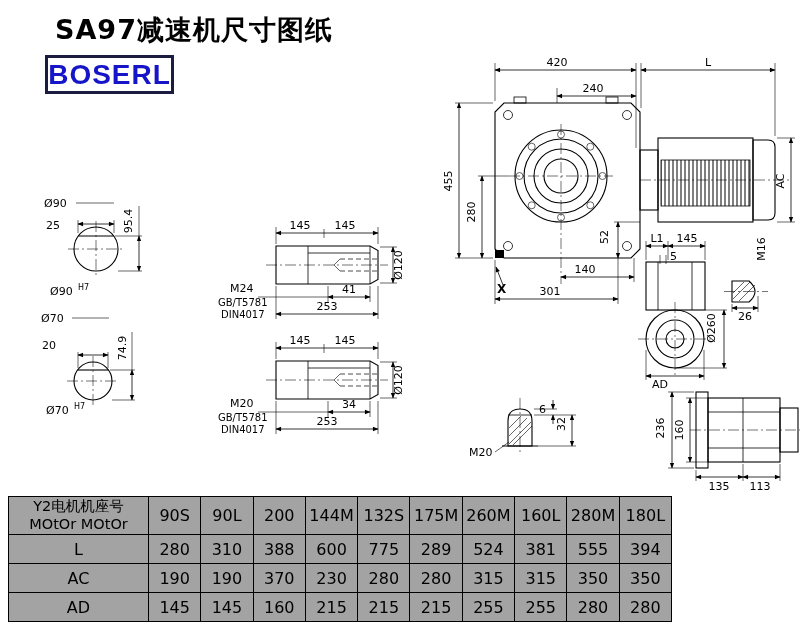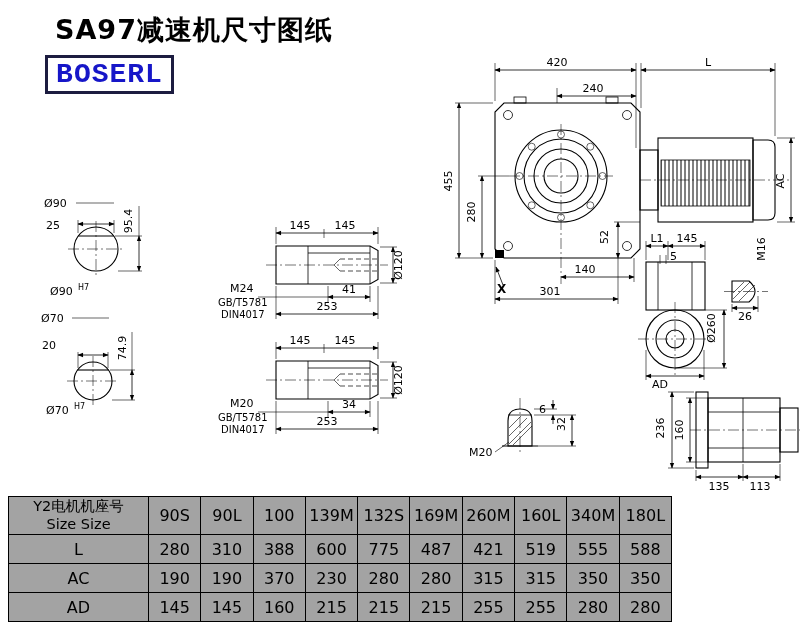--- a/index.html
+++ b/index.html
@@ -2,21 +2,21 @@
 <html><head>
 <meta charset="utf-8">
 <style>
   * { margin:0; padding:0; box-sizing:border-box; }
   html,body { width:800px; height:625px; background:#fff; }
   body { font-family:"DejaVu Sans","Liberation Sans",sans-serif; position:relative; }
   .page { position:absolute; left:0; top:0; width:800px; height:625px; background:#fff; overflow:hidden;margin-left:8px; }
   .title { position:absolute; left:47px; top:12px; font-size:27px; font-weight:bold; color:#000; letter-spacing:1px; white-space:nowrap; }
   .logo { position:absolute; left:37px; top:55px; width:129px; height:39px; border:3px solid #1c1c40; background:#fff;
           display:flex; align-items:center; justify-content:center; }
-  .logo span { font-family:Liberation Mono, monospace; font-weight:bold; font-size:28px; color:#1616c8; letter-spacing:1px; }
+  .logo span { font-family:Liberation Sans, sans-serif; font-weight:bold; font-size:28px; color:#1616c8; letter-spacing:1px; }
   svg.drawing { position:absolute; left:0; top:0; }
   svg .s    { stroke:#000; fill:none; stroke-width:1.1; }
   svg .dim  { stroke:#000; fill:none; stroke-width:0.8; }
   svg .thin { stroke:#000; fill:none; stroke-width:0.6; }
   svg .cl   { stroke:#000; fill:none; stroke-width:0.55; stroke-dasharray:11 3 2 3; }
   svg .dash { stroke:#000; fill:none; stroke-width:0.7; stroke-dasharray:5 3; }
   svg text  { font-family:"DejaVu Sans","Liberation Sans",sans-serif; font-size:11px; fill:#000; }
   svg text.t10 { font-size:10px; }
   svg text.sup { font-size:8px; }
   svg text.bold { font-size:12px; font-weight:bold; }
@@ -336,45 +336,45 @@
 
   <table class="size-table">
     <colgroup>
         <col style="width:140px">
         <col span="10">
       </colgroup>
     <tbody>
       <tr class="hdr-row">
         <td class="hdr">
           <div>Y2电机机座号</div>
-          <div>Size Size</div>
+          <div>MOtOr MOtOr</div>
         </td>
         <td>90S</td>
         <td>90L</td>
-        <td>100</td>
-        <td>139M</td>
+        <td>200</td>
+        <td>144M</td>
         <td>132S</td>
-        <td>169M</td>
+        <td>175M</td>
         <td>260M</td>
         <td>160L</td>
-        <td>340M</td>
+        <td>280M</td>
         <td>180L</td>
       </tr>
       <tr>
         <td>L</td>
         <td>280</td>
         <td>310</td>
         <td>388</td>
         <td>600</td>
         <td>775</td>
-        <td>487</td>
-        <td>421</td>
-        <td>519</td>
+        <td>289</td>
+        <td>524</td>
+        <td>381</td>
         <td>555</td>
-        <td>588</td>
+        <td>394</td>
       </tr>
       <tr>
         <td>AC</td>
         <td>190</td>
         <td>190</td>
         <td>370</td>
         <td>230</td>
         <td>280</td>
         <td>280</td>
         <td>315</td>

